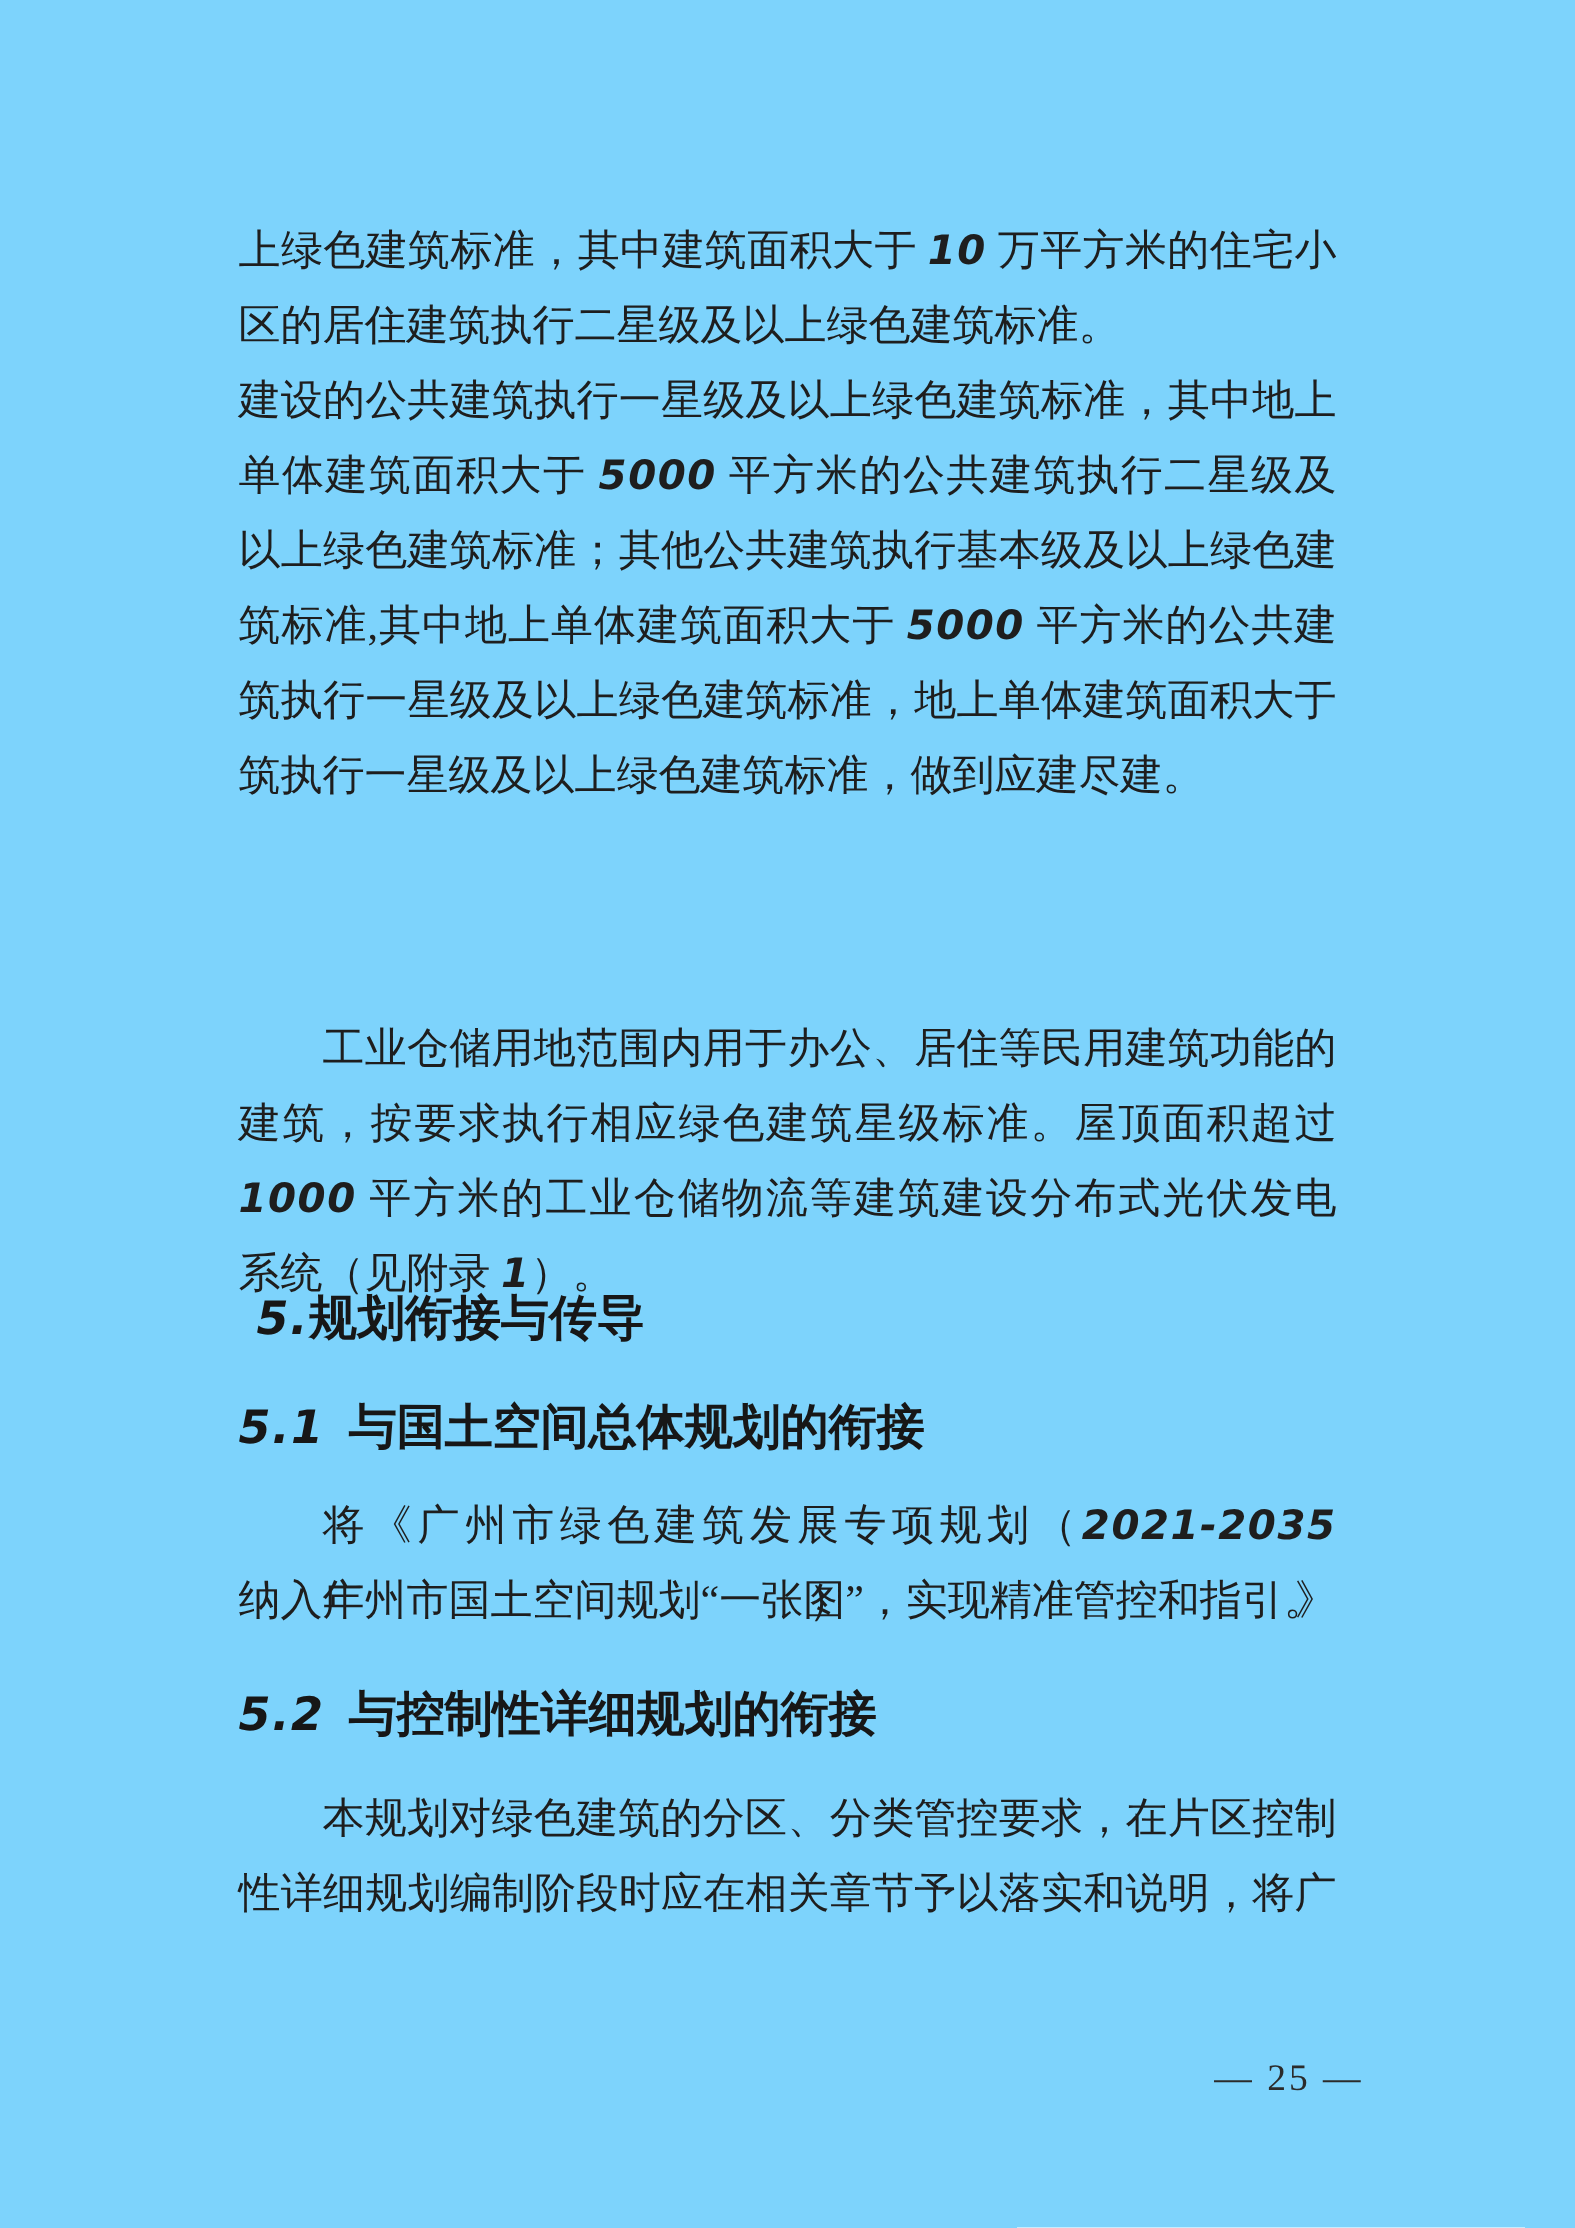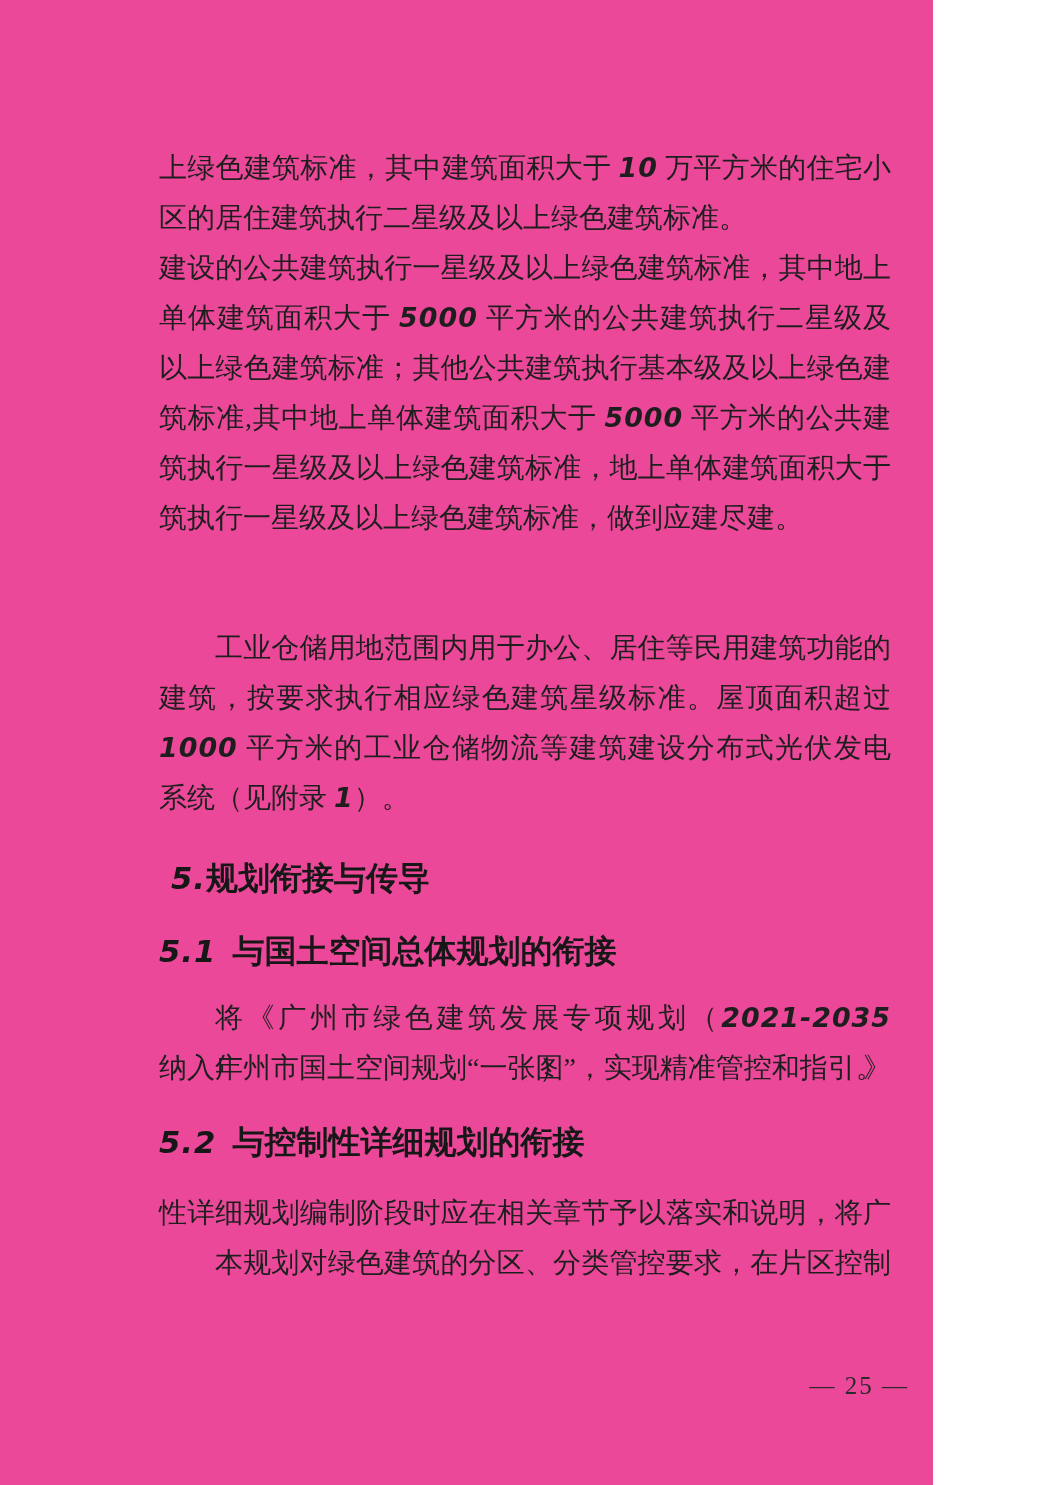--- a/index.html
+++ b/index.html
@@ -1,28 +1,28 @@
 <!DOCTYPE html>
 <html lang="zh"><head>
 <meta charset="utf-8">
 <style>
   html,body{margin:0;padding:0;background:#ffffff;}
   .page{
     position:relative;
-    width:933px;height:1485px;
-    background:#ec4899;
+    width:1050px;height:1485px;
+    background:#7dd3fc;
     color:#1e1e1e;
     font-family:"Liberation Serif",serif;
     overflow:hidden;
   }
   .block{position:absolute;left:159px;width:732px;}
   
   .b0{top:143px;}
   .b1{top:243px;}
-  .b2{top:623px;}
+  .b2{top:675px;}
   .b3{top:856px;}   
   .b4{top:929px;}   
   .b5{top:993px;}
   .b6{top:1120px;}  
   .b7{top:1188px;}
 
   .line{
     height:50px;line-height:50px;
     font-size:28px;
     text-align:justify;
@@ -90,18 +90,18 @@
       <div class="line last"><span class="num">5.1</span><span class="htext">与国土空间总体规划的衔接</span></div>
     </div>
   <div class="block b5 paragraph">
       <div class="line indent"><span>将《广州市绿色建筑发展专项规划（</span><span class="num">2021-2035</span><span> 年）》</span></div>
       <div class="line last"><span>纳入广州市国土空间规划“一张图”，实现精准管控和指引。</span></div>
     </div>
   <div class="block b6 heading2">
       <div class="line last"><span class="num">5.2</span><span class="htext">与控制性详细规划的衔接</span></div>
     </div>
   <div class="block b7 paragraph">
+      <div class="line indent"><span>本规划对绿色建筑的分区、分类管控要求，在片区控制</span></div>
       <div class="line"><span>性详细规划编制阶段时应在相关章节予以落实和说明，将广</span></div>
-      <div class="line indent"><span>本规划对绿色建筑的分区、分类管控要求，在片区控制</span></div>
     </div>
 
   <div class="footer">— 25 —</div>
 </div>
 
 </body></html>

